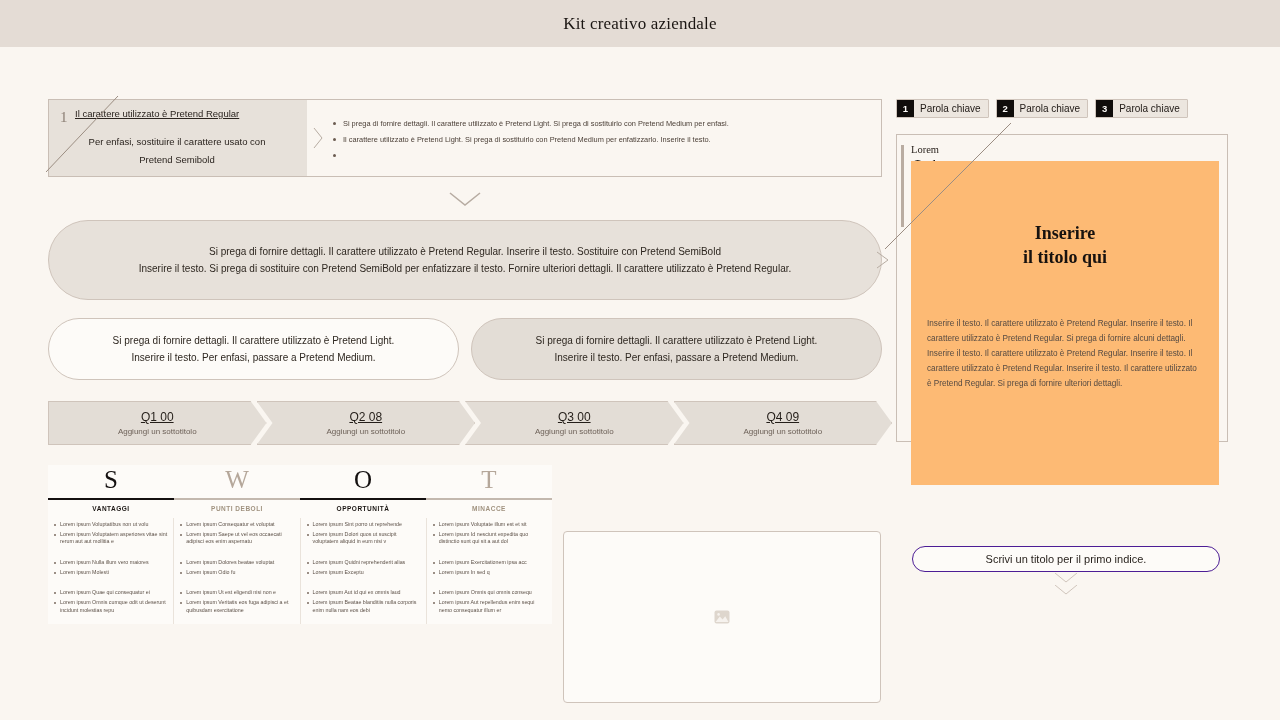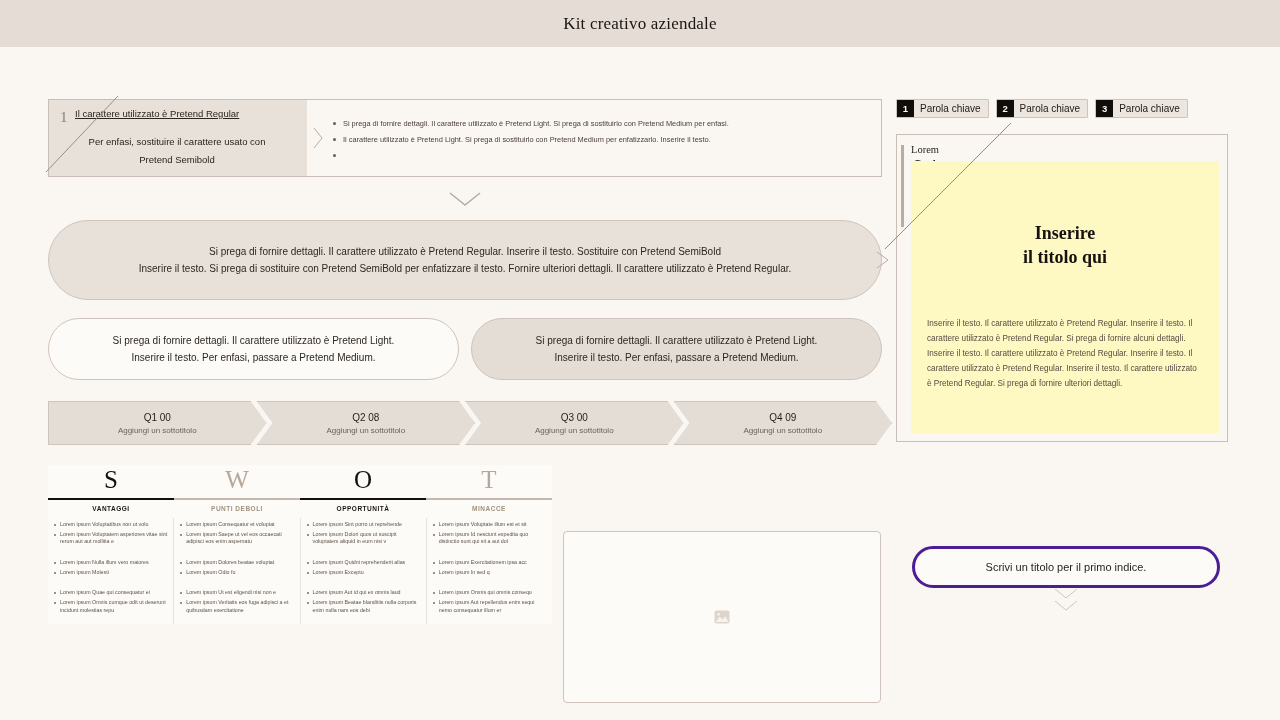--- a/index.html
+++ b/index.html
@@ -203,21 +203,21 @@
     flex-direction: column;
     align-items: center;
     justify-content: center;
     gap: 3px;
     clip-path: polygon(0 0, calc(100% - 16px) 0, 100% 50%, calc(100% - 16px) 100%, 0 100%, 16px 50%);
     margin-right: -10px;
   }
   .q-item:first-child {
     clip-path: polygon(0 0, calc(100% - 16px) 0, 100% 50%, calc(100% - 16px) 100%, 0 100%);
   }
-  .q-title { font-size: 10px; color: #241e19; }
+  .q-title { font-size: 12px; color: #241e19; text-decoration: underline; }
   .q-sub { font-size: 8px; color: #6d6158; }
 
   
   .swot {
     margin-top: 20px;
     width: 504px;
     background: #fdfbf8;
   }
   .swot-head { display: flex; }
   .swot-head-cell {
@@ -349,22 +349,22 @@
     font-size: 31px;
     line-height: 32px;
     color: #1a1512;
     margin-left: 1px;
   }
   .punto-card {
     position: absolute;
     left: 14px;
     top: 26px;
     width: 308px;
-    height: 272px;
-    background: #fef9c3;
+    height: 324px;
+    background: #fdba74;
   }
   .punto-title {
     font-family: "Liberation Serif", serif;
     font-size: 18px;
     font-weight: bold;
     color: #17120f;
     text-align: center;
     line-height: 1.35;
     padding-top: 60px;
   }
@@ -385,22 +385,22 @@
   }
 
   
   .indexes {
     position: absolute;
     left: 912px;
     top: 499px;
     width: 308px;
   }
   .idx-btn {
-    height: 42px;
-    border: 3px solid #4c1d95;
+    height: 26px;
+    border: 1px solid #4c1d95;
     border-radius: 21px;
     display: flex;
     align-items: center;
     justify-content: center;
     font-size: 11px;
     color: #241e19;
   }
   .idx-btn.light { background: #fdfbf8; }
   .idx-btn.filled { background: #e3ddd6; }
   .idx-conn {

